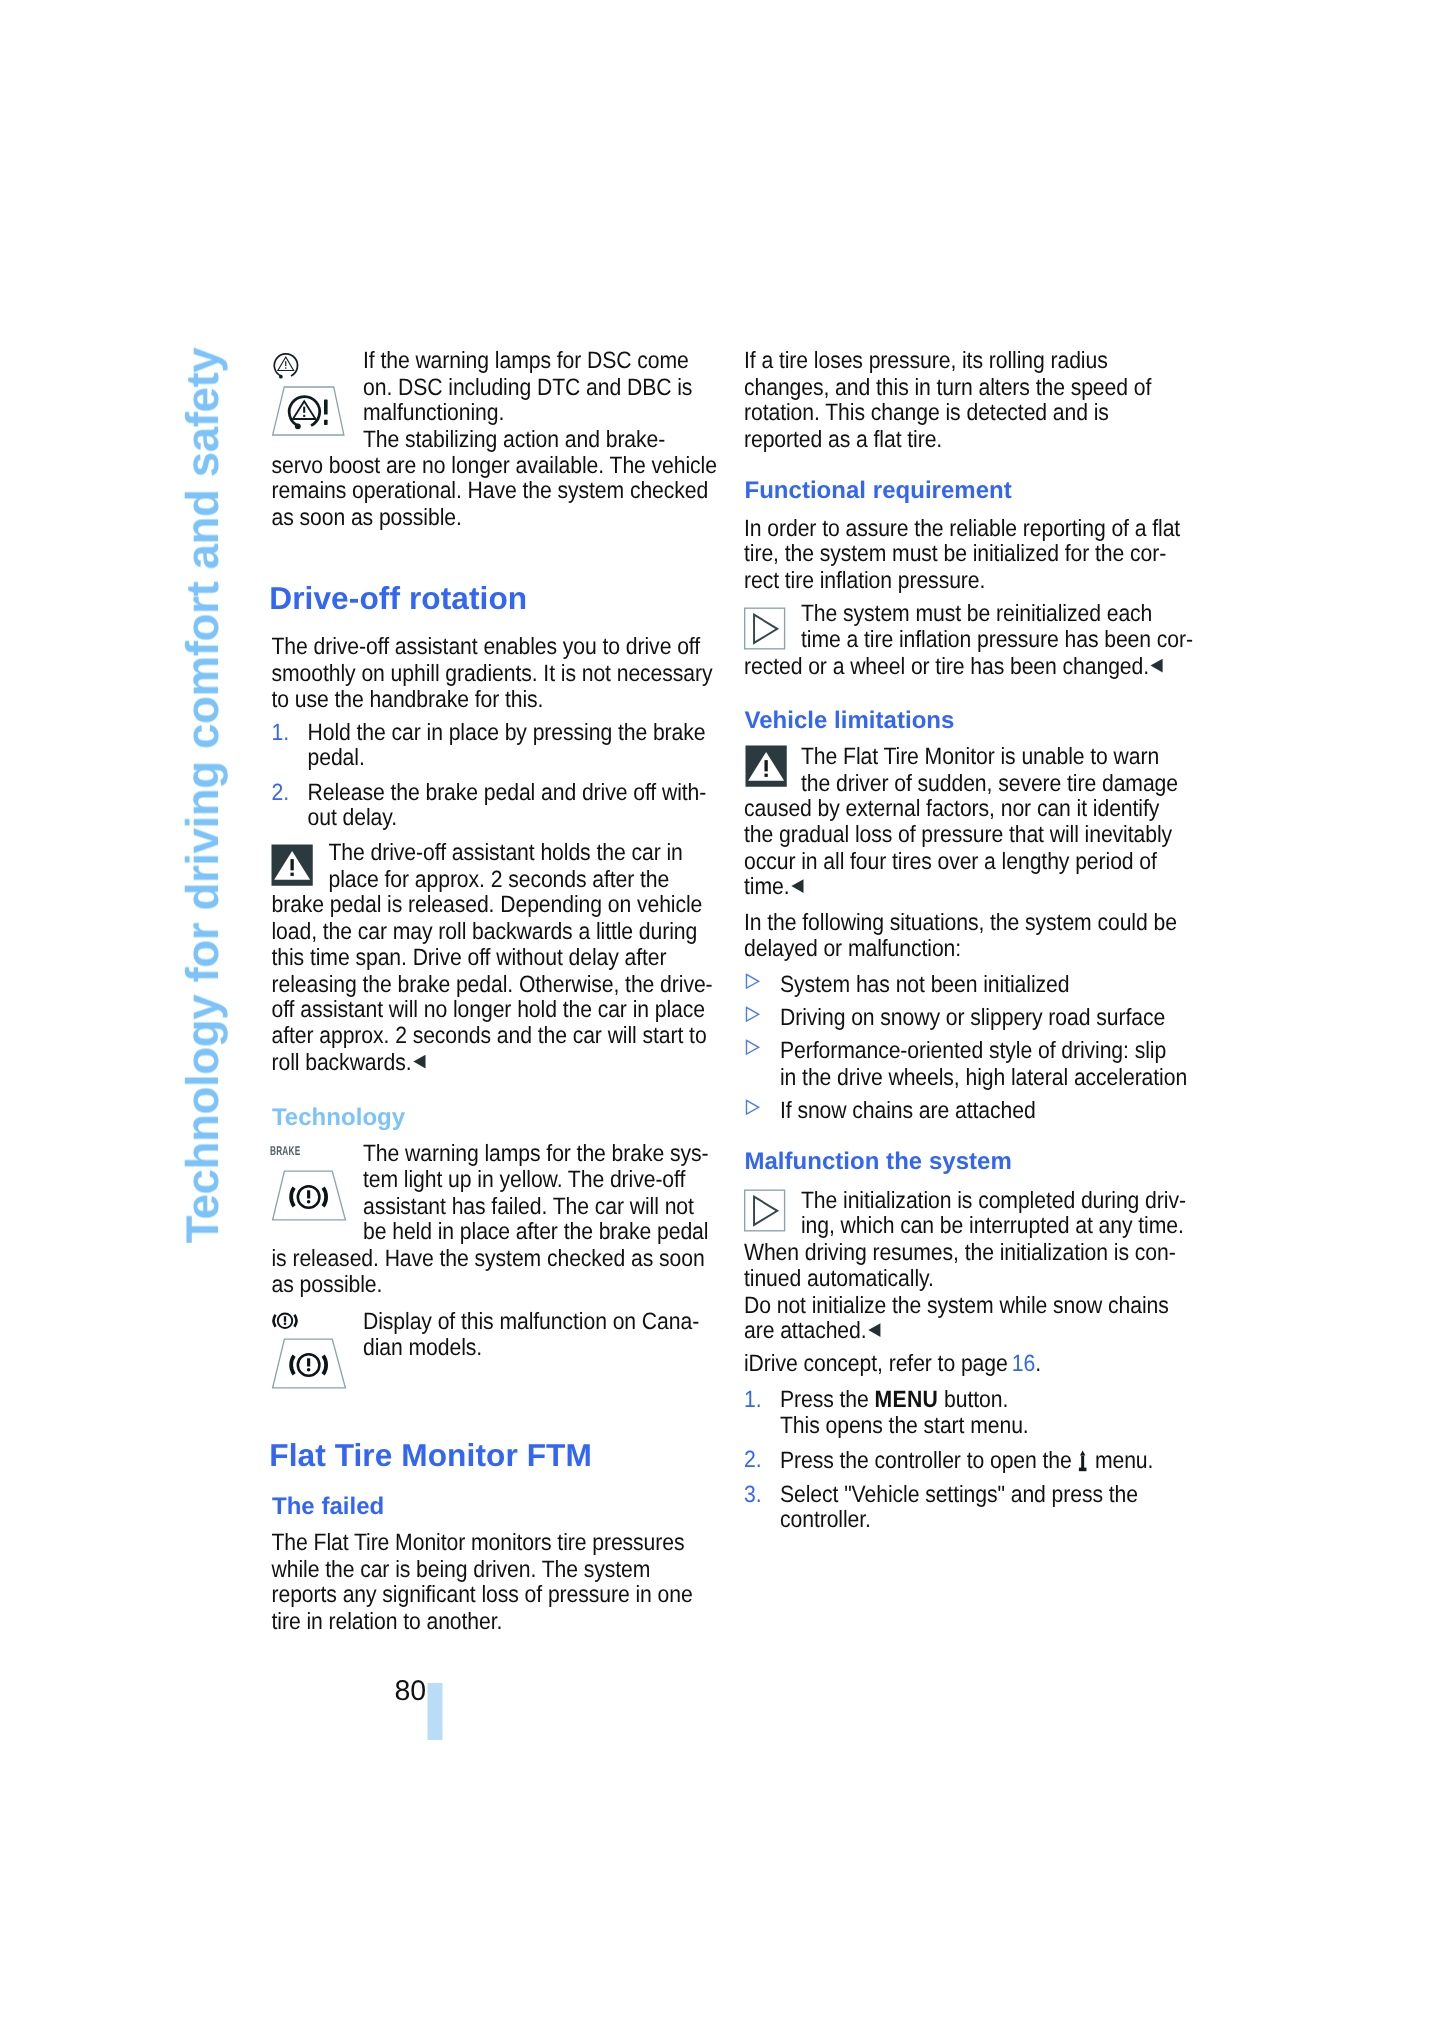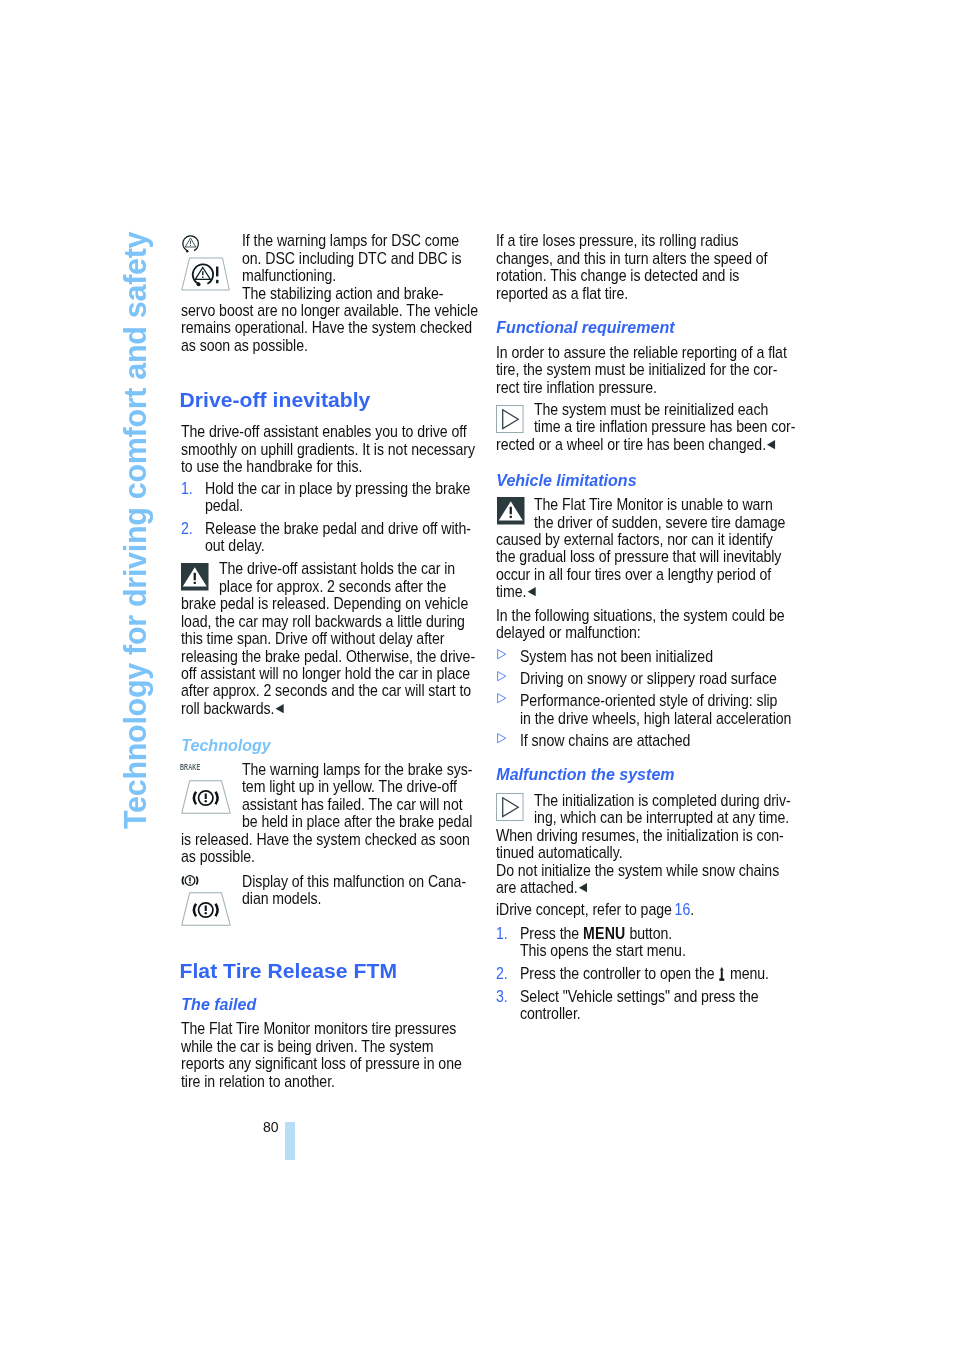--- a/index.html
+++ b/index.html
@@ -7,33 +7,33 @@
   body{width:960px;height:1358px;font-family:"Liberation Sans",sans-serif;color:#111;}
   .page{position:relative;width:960px;height:1358px;overflow:hidden;background:#fff;}
   .sidetab{position:absolute;color:#7cc3fa;font-weight:bold;font-size:30.5px;
            letter-spacing:-0.3px;white-space:nowrap;line-height:1;
            transform-origin:0 0;transform:rotate(-90deg) translateZ(0);}
   .ln{position:absolute;font-size:15.7px;line-height:17.42px;color:#111;white-space:pre;
       letter-spacing:-0.06px;transform:scaleX(0.9) translateZ(0);transform-origin:0 0;}
   .h1{position:absolute;font-size:21.1px;line-height:22px;font-weight:bold;color:#3366f5;
       white-space:pre;transform:translateZ(0);letter-spacing:0.05px;}
   .h2{position:absolute;font-size:16.0px;line-height:18px;font-weight:bold;color:#3366f5;
-      white-space:pre;transform:translateZ(0);letter-spacing:0.02px;font-style:italic;}
+      white-space:pre;transform:translateZ(0);letter-spacing:0.02px;}
   .h2.light{color:#7cc3fa;}
   .num{position:absolute;font-size:15.7px;line-height:17.42px;color:#3366f5;white-space:pre;
        transform:scaleX(0.9) translateZ(0);transform-origin:0 0;}
   .infoi{display:inline-block;position:relative;top:2.2px;margin:0 1.2px 0 1px;}
   .endmark{display:inline-block;vertical-align:baseline;position:relative;top:-0.4px;margin-left:0.9px;}
   .ref{color:#3366f5;}
   .bold{font-weight:bold;letter-spacing:0.25px;}
   .icw{position:absolute;}
   .brklabel{position:absolute;font-size:8.5px;line-height:10px;font-weight:bold;color:#4e6165;
             letter-spacing:0.2px;white-space:pre;transform:scaleX(0.65) translateZ(0);transform-origin:0 0;}
   svg{display:block;overflow:visible;}
-  .pageno{position:absolute;font-size:14px;line-height:17.42px;color:#111;
+  .pageno{position:absolute;font-size:19px;line-height:17.42px;color:#111;
           transform:translateZ(0);}
   .pagebar{position:absolute;background:#b9dcf7;}
   .watermark{position:absolute;font-size:27.4px;line-height:1;color:#9d9d9d;white-space:pre;
              transform:translateZ(0);}
 </style>
 </head>
 <body>
 
 <div class="page">
   <div class="sidetab" style="left:119.5px;top:828.5px">Technology for driving comfort and safety</div>
@@ -61,21 +61,21 @@
 <rect x="70" y="45.5" width="4.8" height="7.1" rx="0.8" fill="#0d1c1f"></rect>
         </svg>
       </div>
 <div class="ln" style="left:242px;top:232.3px">If the warning lamps for DSC come</div>
 <div class="ln" style="left:242px;top:249.72px">on. DSC including DTC and DBC is</div>
 <div class="ln" style="left:242px;top:267.14px">malfunctioning.</div>
 <div class="ln" style="left:242px;top:284.56px">The stabilizing action and brake-</div>
 <div class="ln" style="left:181px;top:301.98px">servo boost are no longer available. The vehicle</div>
 <div class="ln" style="left:181px;top:319.4px">remains operational. Have the system checked</div>
 <div class="ln" style="left:181px;top:336.82px">as soon as possible.</div>
-<div class="h1" style="left:179.5px;top:388.9px">Drive-off inevitably</div>
+<div class="h1" style="left:179.5px;top:388.9px">Drive-off rotation</div>
 <div class="ln" style="left:181px;top:423.4px">The drive-off assistant enables you to drive off</div>
 <div class="ln" style="left:181px;top:440.82px">smoothly on uphill gradients. It is not necessary</div>
 <div class="ln" style="left:181px;top:458.24px">to use the handbrake for this.</div>
 <div class="num" style="left:181px;top:479.9px">1.</div>
 <div class="ln" style="left:205px;top:479.9px">Hold the car in place by pressing the brake</div>
 <div class="ln" style="left:205px;top:497.32px">pedal.</div>
 <div class="num" style="left:181px;top:520.02px">2.</div>
 <div class="ln" style="left:205px;top:520.02px">Release the brake pedal and drive off with-</div>
 <div class="ln" style="left:205px;top:537.44px">out delay.</div>
 <div class="icw" style="left:180.6px;top:563.4px">
@@ -135,21 +135,21 @@
 <circle cx="0" cy="0" r="14.4" fill="none" stroke="#0b1416" stroke-width="3.4"></circle>
 <rect x="-2.1" y="-9" width="4.2" height="11" rx="0.4" fill="#0b1416"></rect>
 <circle cx="0" cy="6.3" r="2.4" fill="#0b1416"></circle>
 <path d="M-19.4 -12.4 A21.5 21.5 0 0 0 -19.4 12.4" fill="none" stroke="#0b1416" stroke-width="5.0"></path>
 <path d="M19.4 -12.4 A21.5 21.5 0 0 1 19.4 12.4" fill="none" stroke="#0b1416" stroke-width="5.0"></path>
           </g>
         </svg>
       </div>
 <div class="ln" style="left:242px;top:872.5px">Display of this malfunction on Cana-</div>
 <div class="ln" style="left:242px;top:889.92px">dian models.</div>
-<div class="h1" style="left:179.5px;top:960.1px">Flat Tire Release FTM</div>
+<div class="h1" style="left:179.5px;top:960.1px">Flat Tire Monitor FTM</div>
 <div class="h2" style="left:181.3px;top:995.8px">The failed</div>
 <div class="ln" style="left:181px;top:1020.4px">The Flat Tire Monitor monitors tire pressures</div>
 <div class="ln" style="left:181px;top:1037.82px">while the car is being driven. The system</div>
 <div class="ln" style="left:181px;top:1055.24px">reports any significant loss of pressure in one</div>
 <div class="ln" style="left:181px;top:1072.66px">tire in relation to another.</div>
   </div>
   <div>
 <div class="ln" style="left:496px;top:232.3px">If a tire loses pressure, its rolling radius</div>
 <div class="ln" style="left:496px;top:249.72px">changes, and this in turn alters the speed of</div>
 <div class="ln" style="left:496px;top:267.14px">rotation. This change is detected and is</div>

